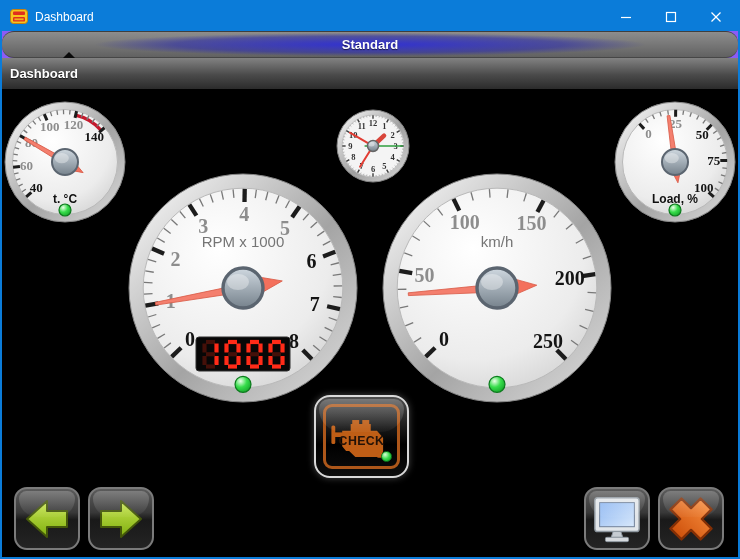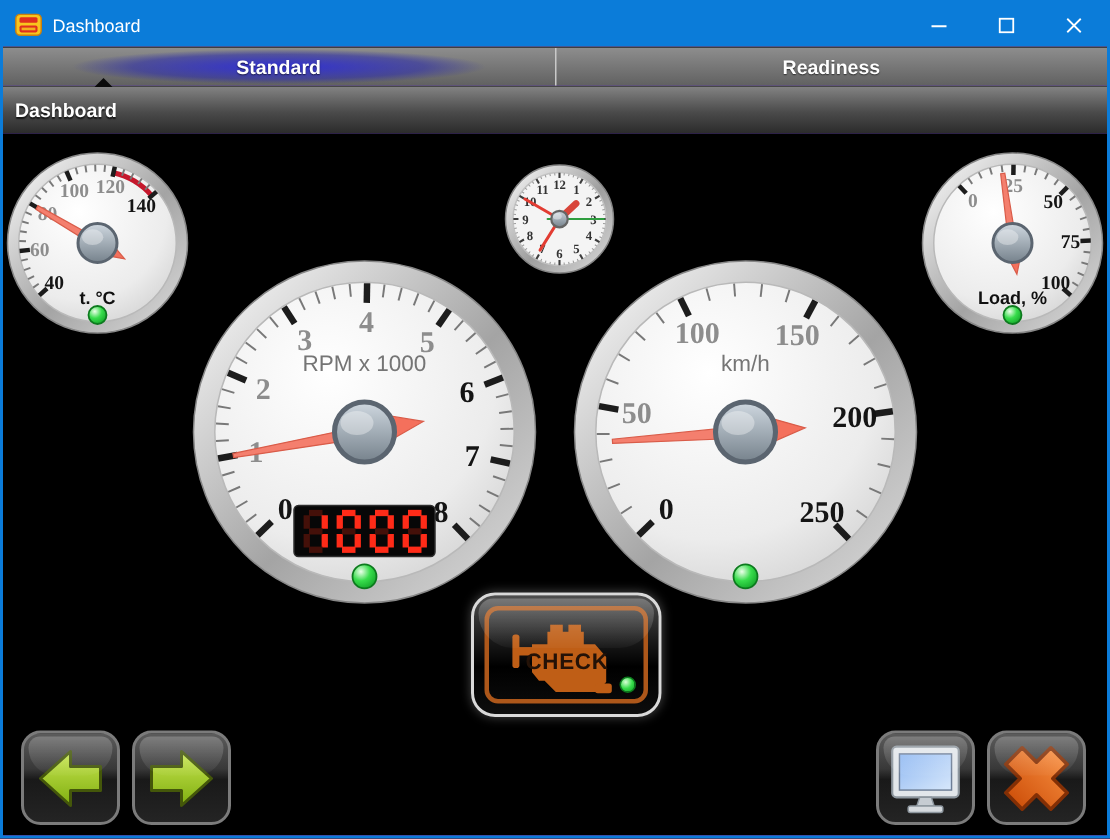--- a/index.html
+++ b/index.html
@@ -4,35 +4,35 @@
 <style>
   html,body{margin:0;padding:0;background:#444;font-family:"Liberation Sans",sans-serif;}
   .window{position:relative;width:740px;height:559px;box-sizing:border-box;border:2px solid #0b7cd9;background:#8b5cf6;overflow:hidden;}
   
   .titlebar{height:29px;background:#0b7cd9;display:flex;align-items:center;color:#fff;}
   .app-icon{margin:0 7px 0 8px;display:flex;align-items:center;}
   .title-text{font-size:12px;flex:1;}
   .win-controls{display:flex;height:100%;}
   .win-btn{width:45px;height:100%;display:flex;align-items:center;justify-content:center;background:transparent;border:none;cursor:pointer;}
   
-  .tabbar{height:27px;display:flex;background:linear-gradient(180deg,#8d8d8d,#616161);border-top:1px solid #3f3f3f;border-bottom:1px solid #464646;box-sizing:border-box;}
+  .tabbar{height:27px;display:flex;background:linear-gradient(180deg,#8d8d8d,#616161);border-top:1px solid #3f3f3f;border-bottom:1px solid #464646;box-sizing:border-box;border-radius:12px;}
   .tab{flex:1;display:flex;align-items:center;justify-content:center;color:#fff;font-size:13px;font-weight:bold;text-shadow:0 1px 1px rgba(0,0,0,.6);cursor:pointer;border-right:1px solid #c9c9c9;}
   .tab:last-child{border-right:none;}
   .tab.active{background:radial-gradient(ellipse 48% 60% at 50% 50%,rgba(45,45,215,.95),rgba(40,40,175,.55) 55%,rgba(40,40,160,0) 78%);}
   
   .sectionbar{position:relative;height:31px;background:linear-gradient(180deg,#828282,#4a4a4a 55%,#2b2b2b);display:flex;align-items:center;color:#fff;font-size:13px;font-weight:bold;text-shadow:0 1px 1px rgba(0,0,0,.7);padding-left:8px;box-sizing:border-box;}
   .tab-indicator{position:absolute;left:61px;top:-6px;width:0;height:0;border-left:6px solid transparent;border-right:6px solid transparent;border-bottom:6px solid #0a0a0a;}
   
   .content{position:relative;height:468px;background:#000;}
   .abs{position:absolute;}
   
   .sq-btn{position:absolute;width:66px;height:63px;border:2px solid #7b7b7b;border-radius:13px;box-sizing:border-box;background:linear-gradient(180deg,#5c5c5c 0%,#383838 40%,#191919 52%,#242424 100%);display:flex;align-items:center;justify-content:center;cursor:pointer;box-shadow:0 0 4px rgba(0,0,0,.9);padding:0;}
   .sq-btn::before{content:"";position:absolute;left:3px;right:3px;top:2px;height:44%;border-radius:9px 9px 22px 22px;background:linear-gradient(180deg,rgba(255,255,255,.22),rgba(255,255,255,.03));pointer-events:none;}
   
-  .check-btn{position:absolute;left:312px;top:306px;width:127px;height:83px;border-radius:16px;border:2px solid #d9d9d9;box-sizing:border-box;background:linear-gradient(180deg,#4e4e4e 0%,#1a1a1a 38%,#000 60%,#0d0d0d 100%);cursor:pointer;box-shadow:0 0 7px rgba(255,255,255,.28);padding:0;}
+  .check-btn{position:absolute;left:312px;top:306px;width:95px;height:83px;border-radius:16px;border:2px solid #d9d9d9;box-sizing:border-box;background:linear-gradient(180deg,#4e4e4e 0%,#1a1a1a 38%,#000 60%,#0d0d0d 100%);cursor:pointer;box-shadow:0 0 7px rgba(255,255,255,.28);padding:0;}
   .check-btn::before{content:"";position:absolute;left:3px;right:3px;top:2px;height:42%;border-radius:11px 11px 26px 26px;background:linear-gradient(180deg,rgba(255,255,255,.25),rgba(255,255,255,.03));pointer-events:none;z-index:3;}
   .check-frame{position:absolute;inset:7px;border:3px solid #ad571a;border-radius:9px;display:flex;align-items:center;justify-content:center;}
   .check-led{position:absolute;right:5px;bottom:4px;width:9px;height:9px;border-radius:50%;background:radial-gradient(circle at 35% 30%,#d8ffd6,#38dd4c 50%,#0c9a22);border:1px solid #0d7a1e;}
 </style>
 </head>
 <body>
 
 <div class="window">
 
   <div class="titlebar">
@@ -60,21 +60,20 @@
           <svg width="16" height="16" viewBox="0 0 16 16">
             <line x1="3.5" y1="3.5" x2="12.5" y2="12.5" stroke="#fff" stroke-width="1.2"></line>
             <line x1="12.5" y1="3.5" x2="3.5" y2="12.5" stroke="#fff" stroke-width="1.2"></line>
           </svg>
         </button>
     </span>
   </div>
 
   <div class="tabbar">
     <div class="tab active">Standard</div>
-    <div class="tab">Readiness</div>
   </div>
 
   <div class="sectionbar">
     <span class="tab-indicator"></span>
     <span>Dashboard</span>
   </div>
 
   <div class="content">
     <div class="abs" style="left:1px;top:11px;" id="g-temp"><svg width="124" height="124" viewBox="0 0 124 124">
           <defs>

